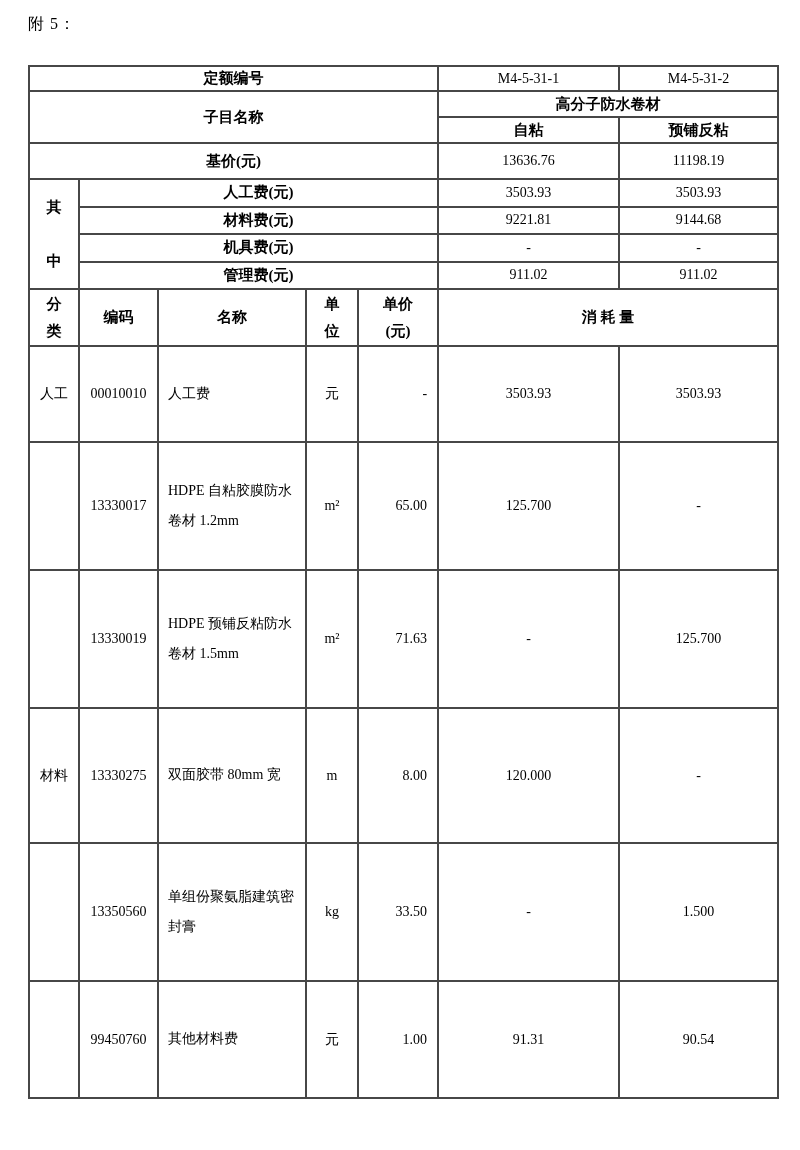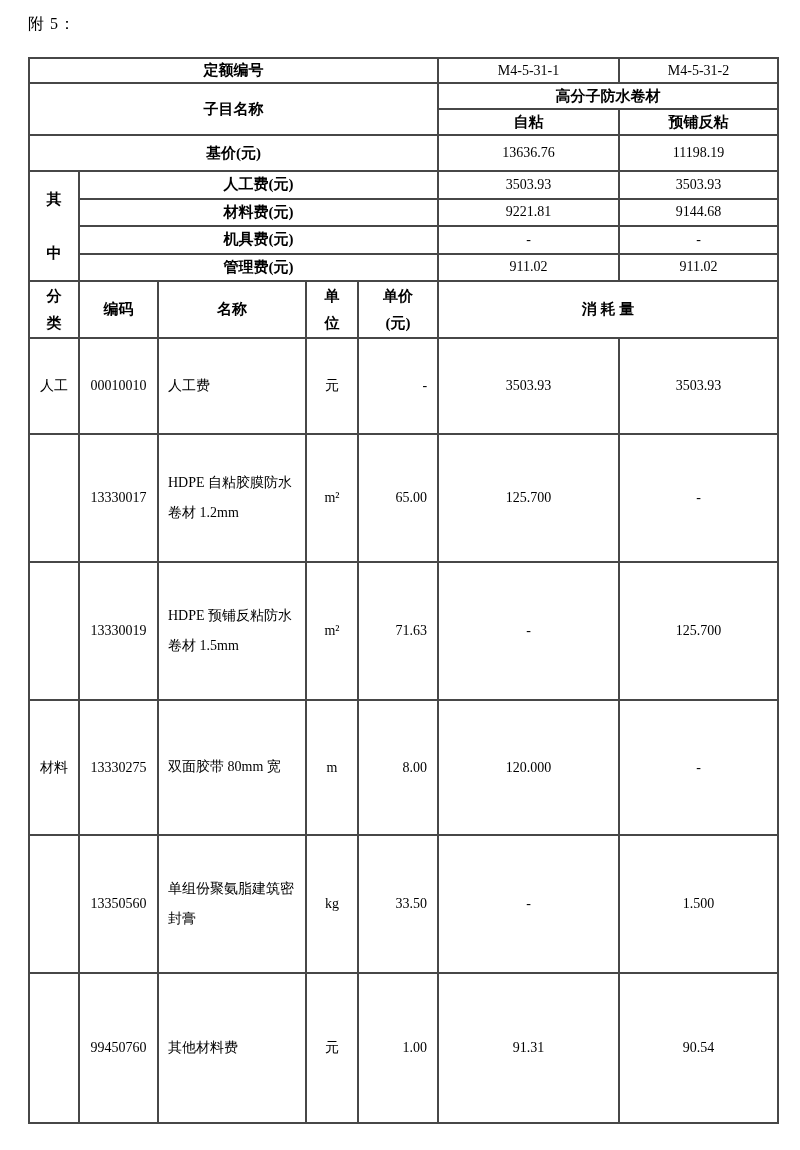--- a/index.html
+++ b/index.html
@@ -18,32 +18,32 @@
     text-align:center;
     vertical-align:middle;
     font-size:14px;
     overflow:hidden;
   }
   
   .work-table{height:37px;}
   .work-table td{font-weight:bold;}
   .work-table .desc{text-align:left;padding:2px 4px 8px 7px;vertical-align:middle;}
   
-  .main-table{margin-top:12px;padding-left:23px;}
+  .main-table{margin-top:20px;padding-left:23px;}
   .lbl{font-weight:bold;font-size:15px;}
   .preline{white-space:pre-line;}
   .among{font-weight:bold;font-size:15px;line-height:54px;}
   .hdr{font-weight:bold;font-size:15px;line-height:1.75;}
   .name{text-align:left;padding:0 6px 0 9px;line-height:2.15;}
   .price{text-align:right;padding-right:10px;}
   .r1{height:25px;}.r2{height:26px;}.r3{height:26px;}.r4{height:36px;}
   .rf{height:27px;}
   .rhdr{height:57px;}
   .c1{height:96px;}.c2{height:128px;}.c3{height:138px;}
-  .c4{height:135px;}.c5{height:138px;}.c6{height:150px;}
+  .c4{height:135px;}.c5{height:138px;}.c6{height:117px;}
 </style>
 </head>
 <body>
 
 <div class="page">
 
   <div class="attach">附 5：</div>
 
 
   <table class="main-table">

